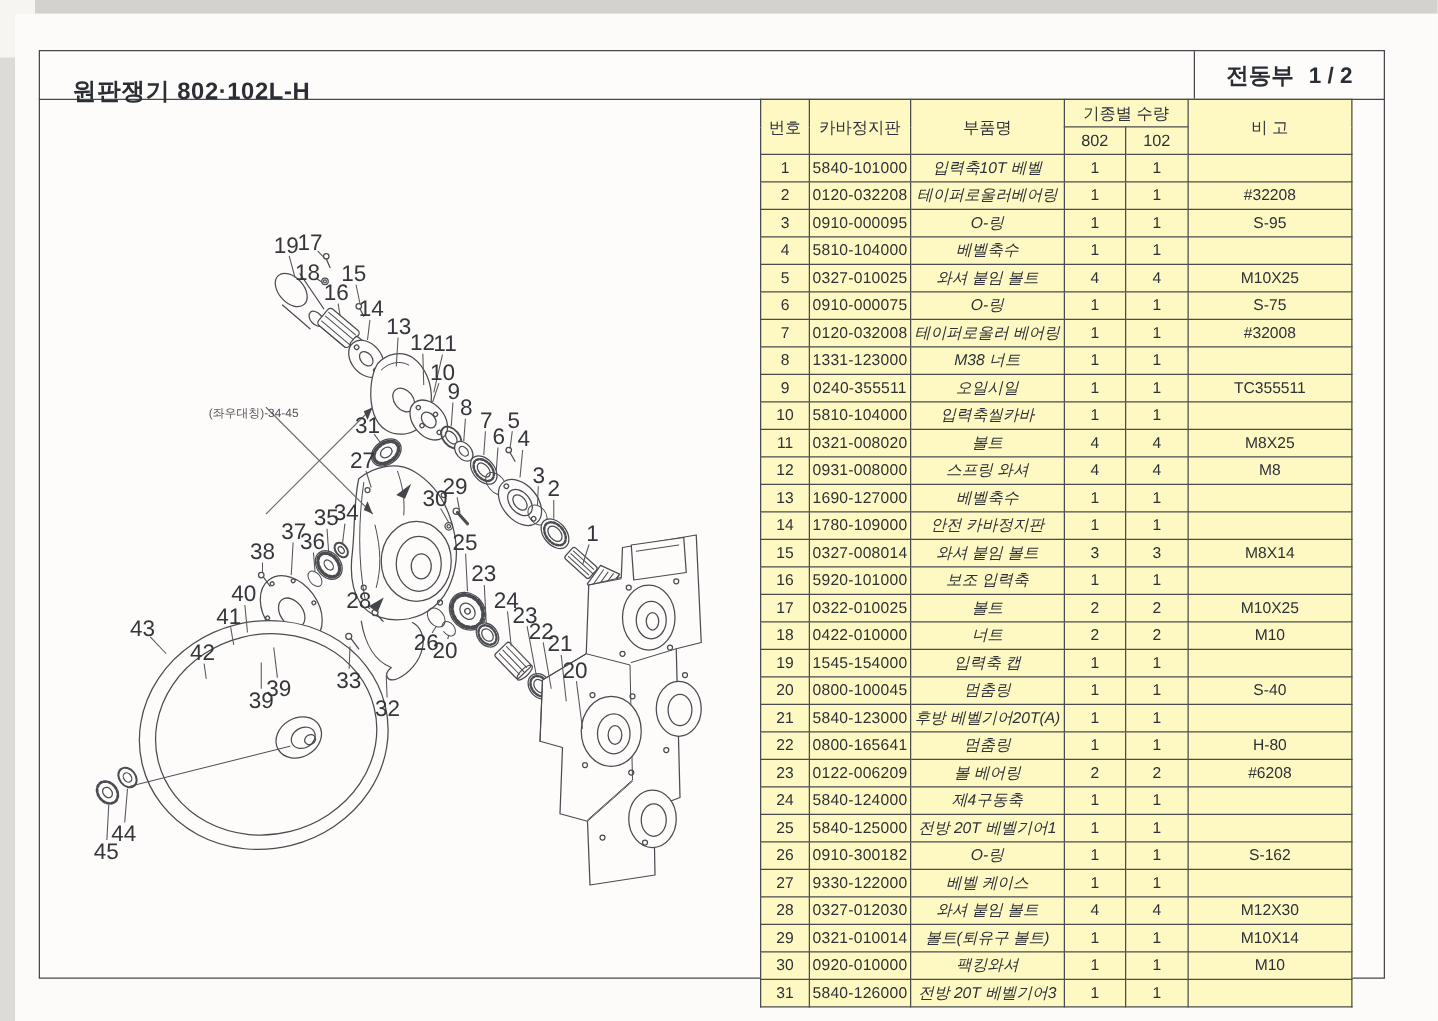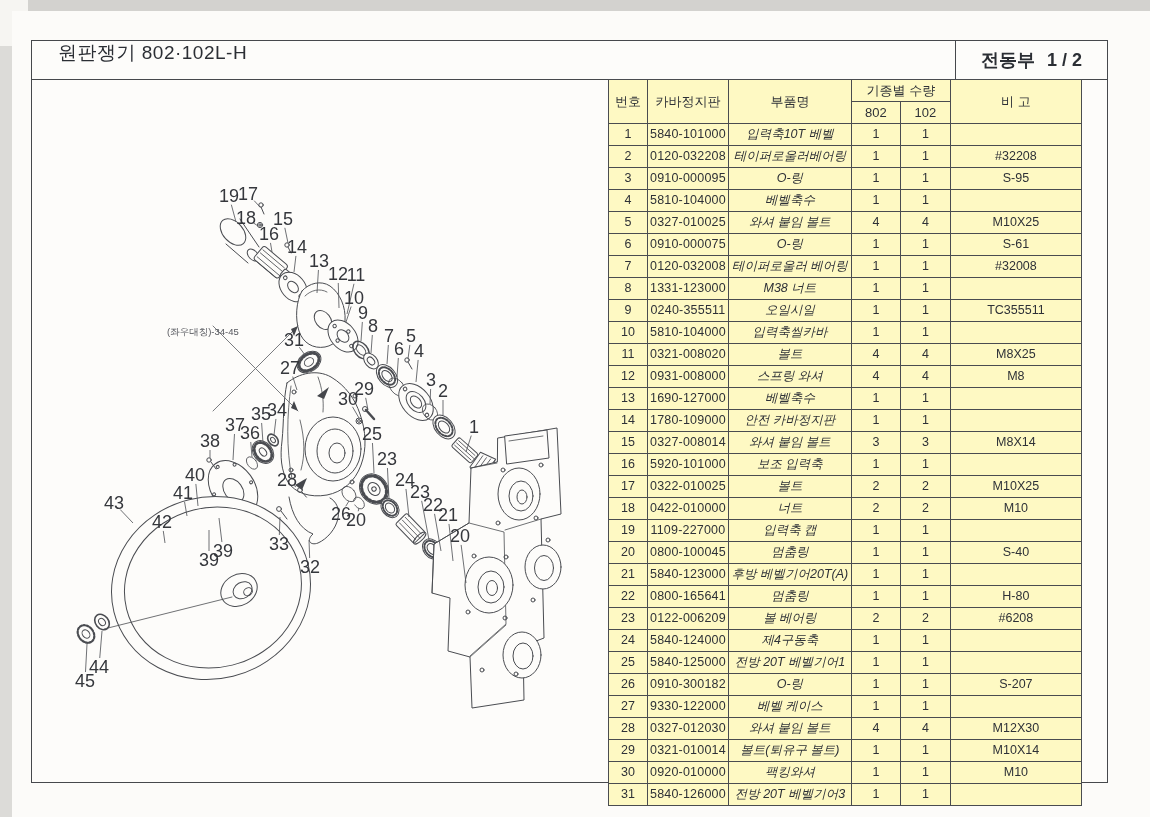--- a/index.html
+++ b/index.html
@@ -11,22 +11,22 @@
   }
   .scan-top{position:absolute;left:28px;top:0;width:1122px;height:11px;background:#d3d2cf;}
   .scan-left{position:absolute;left:0;top:46px;width:12px;height:771px;background:#dcdbd8;}
   .paper{position:absolute;left:12px;top:11px;width:1138px;height:806px;background:#fcfbf9;}
   .page-frame{
     position:absolute;left:31px;top:40px;width:1077px;height:743px;
     border:1.4px solid #46484c;background:#fdfcfa;box-sizing:border-box;
   }
   .rule{position:absolute;left:31px;top:79px;width:1077px;height:0;border-top:1.2px solid #46484c;}
   .doc-title{
-    position:absolute;left:58px;top:38px;height:30px;display:flex;align-items:center;
-    font-size:19px;font-weight:normal;letter-spacing:.5px;color:#2b2e34;
+    position:absolute;left:58px;top:58px;height:30px;display:flex;align-items:center;
+    font-size:19px;font-weight:bold;letter-spacing:.5px;color:#2b2e34;
   }
   .section-box{
     position:absolute;left:955px;top:41px;width:152px;height:38px;
     border-left:1.2px solid #46484c;display:flex;align-items:center;justify-content:center;
     gap:12px;font-size:18px;font-weight:bold;color:#2b2e34;box-sizing:border-box;
   }
   svg.diagram{position:absolute;left:0;top:0;width:1150px;height:817px;}
   .art{stroke:#4a4c51;fill:none;stroke-width:1;stroke-linecap:round;stroke-linejoin:round;}
   .thin{stroke-width:.8;}
   .fillw{fill:#fdfcfa;}
@@ -493,21 +493,21 @@
         <td class="cell-qty-802">4</td>
         <td class="cell-qty-102">4</td>
         <td class="cell-remarks">M10X25</td>
       </tr>
       <tr>
         <td class="cell-no">6</td>
         <td class="cell-part-no">0910-000075</td>
         <td class="cell-part-name">O-링</td>
         <td class="cell-qty-802">1</td>
         <td class="cell-qty-102">1</td>
-        <td class="cell-remarks">S-61</td>
+        <td class="cell-remarks">S-75</td>
       </tr>
       <tr>
         <td class="cell-no">7</td>
         <td class="cell-part-no">0120-032008</td>
         <td class="cell-part-name">테이퍼로울러 베어링</td>
         <td class="cell-qty-802">1</td>
         <td class="cell-qty-102">1</td>
         <td class="cell-remarks">#32008</td>
       </tr>
       <tr>
@@ -593,21 +593,21 @@
       <tr>
         <td class="cell-no">18</td>
         <td class="cell-part-no">0422-010000</td>
         <td class="cell-part-name">너트</td>
         <td class="cell-qty-802">2</td>
         <td class="cell-qty-102">2</td>
         <td class="cell-remarks">M10</td>
       </tr>
       <tr>
         <td class="cell-no">19</td>
-        <td class="cell-part-no">1109-227000</td>
+        <td class="cell-part-no">1545-154000</td>
         <td class="cell-part-name">입력축 캡</td>
         <td class="cell-qty-802">1</td>
         <td class="cell-qty-102">1</td>
         <td class="cell-remarks"></td>
       </tr>
       <tr>
         <td class="cell-no">20</td>
         <td class="cell-part-no">0800-100045</td>
         <td class="cell-part-name">멈춤링</td>
         <td class="cell-qty-802">1</td>
@@ -653,21 +653,21 @@
         <td class="cell-qty-802">1</td>
         <td class="cell-qty-102">1</td>
         <td class="cell-remarks"></td>
       </tr>
       <tr>
         <td class="cell-no">26</td>
         <td class="cell-part-no">0910-300182</td>
         <td class="cell-part-name">O-링</td>
         <td class="cell-qty-802">1</td>
         <td class="cell-qty-102">1</td>
-        <td class="cell-remarks">S-207</td>
+        <td class="cell-remarks">S-162</td>
       </tr>
       <tr>
         <td class="cell-no">27</td>
         <td class="cell-part-no">9330-122000</td>
         <td class="cell-part-name">베벨 케이스</td>
         <td class="cell-qty-802">1</td>
         <td class="cell-qty-102">1</td>
         <td class="cell-remarks"></td>
       </tr>
       <tr>

